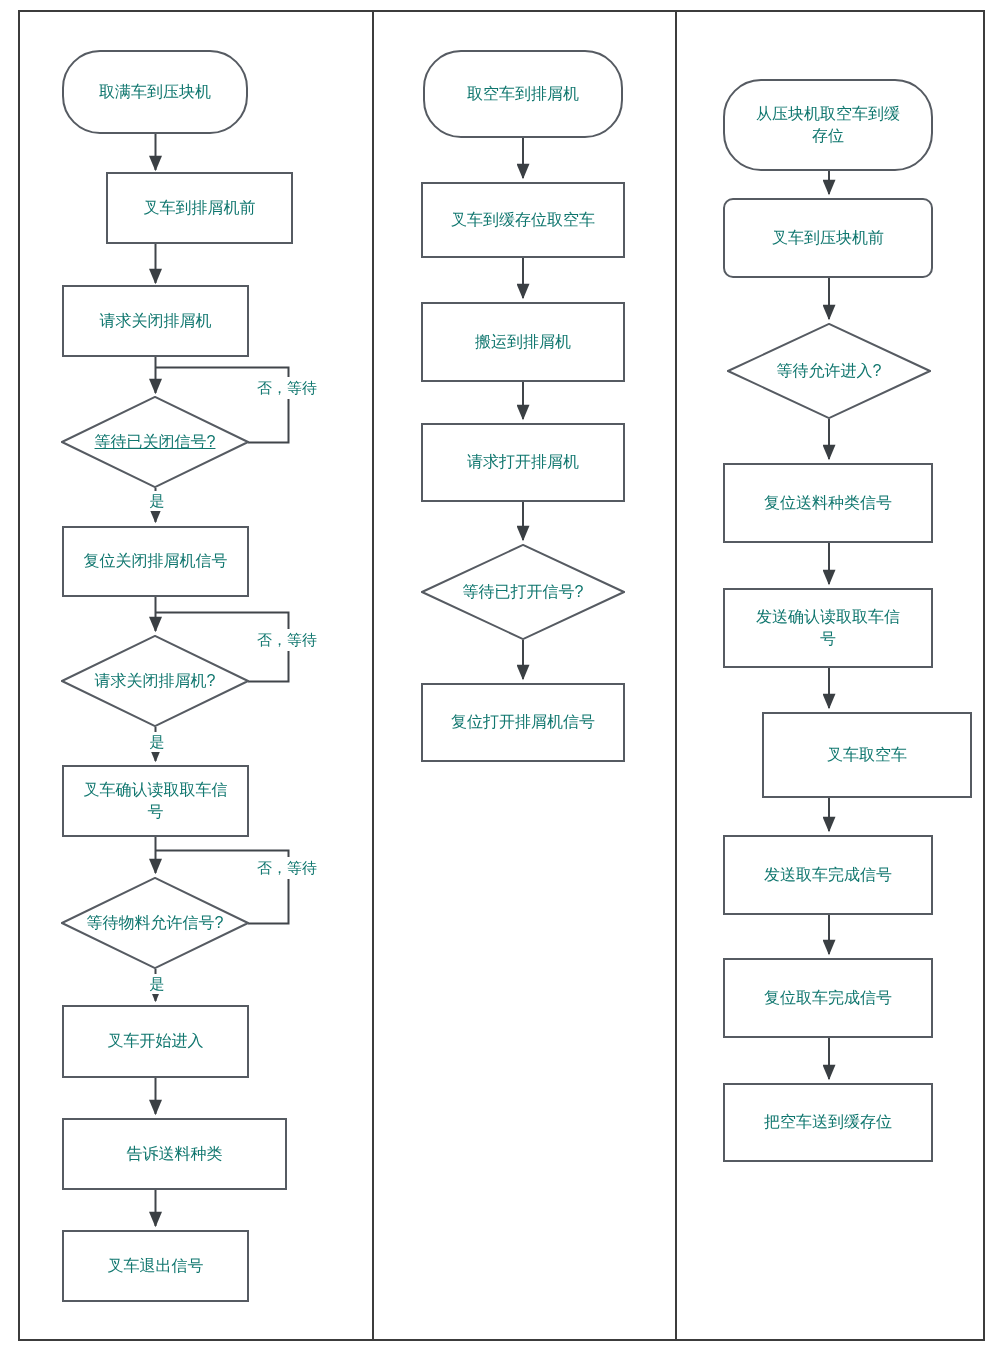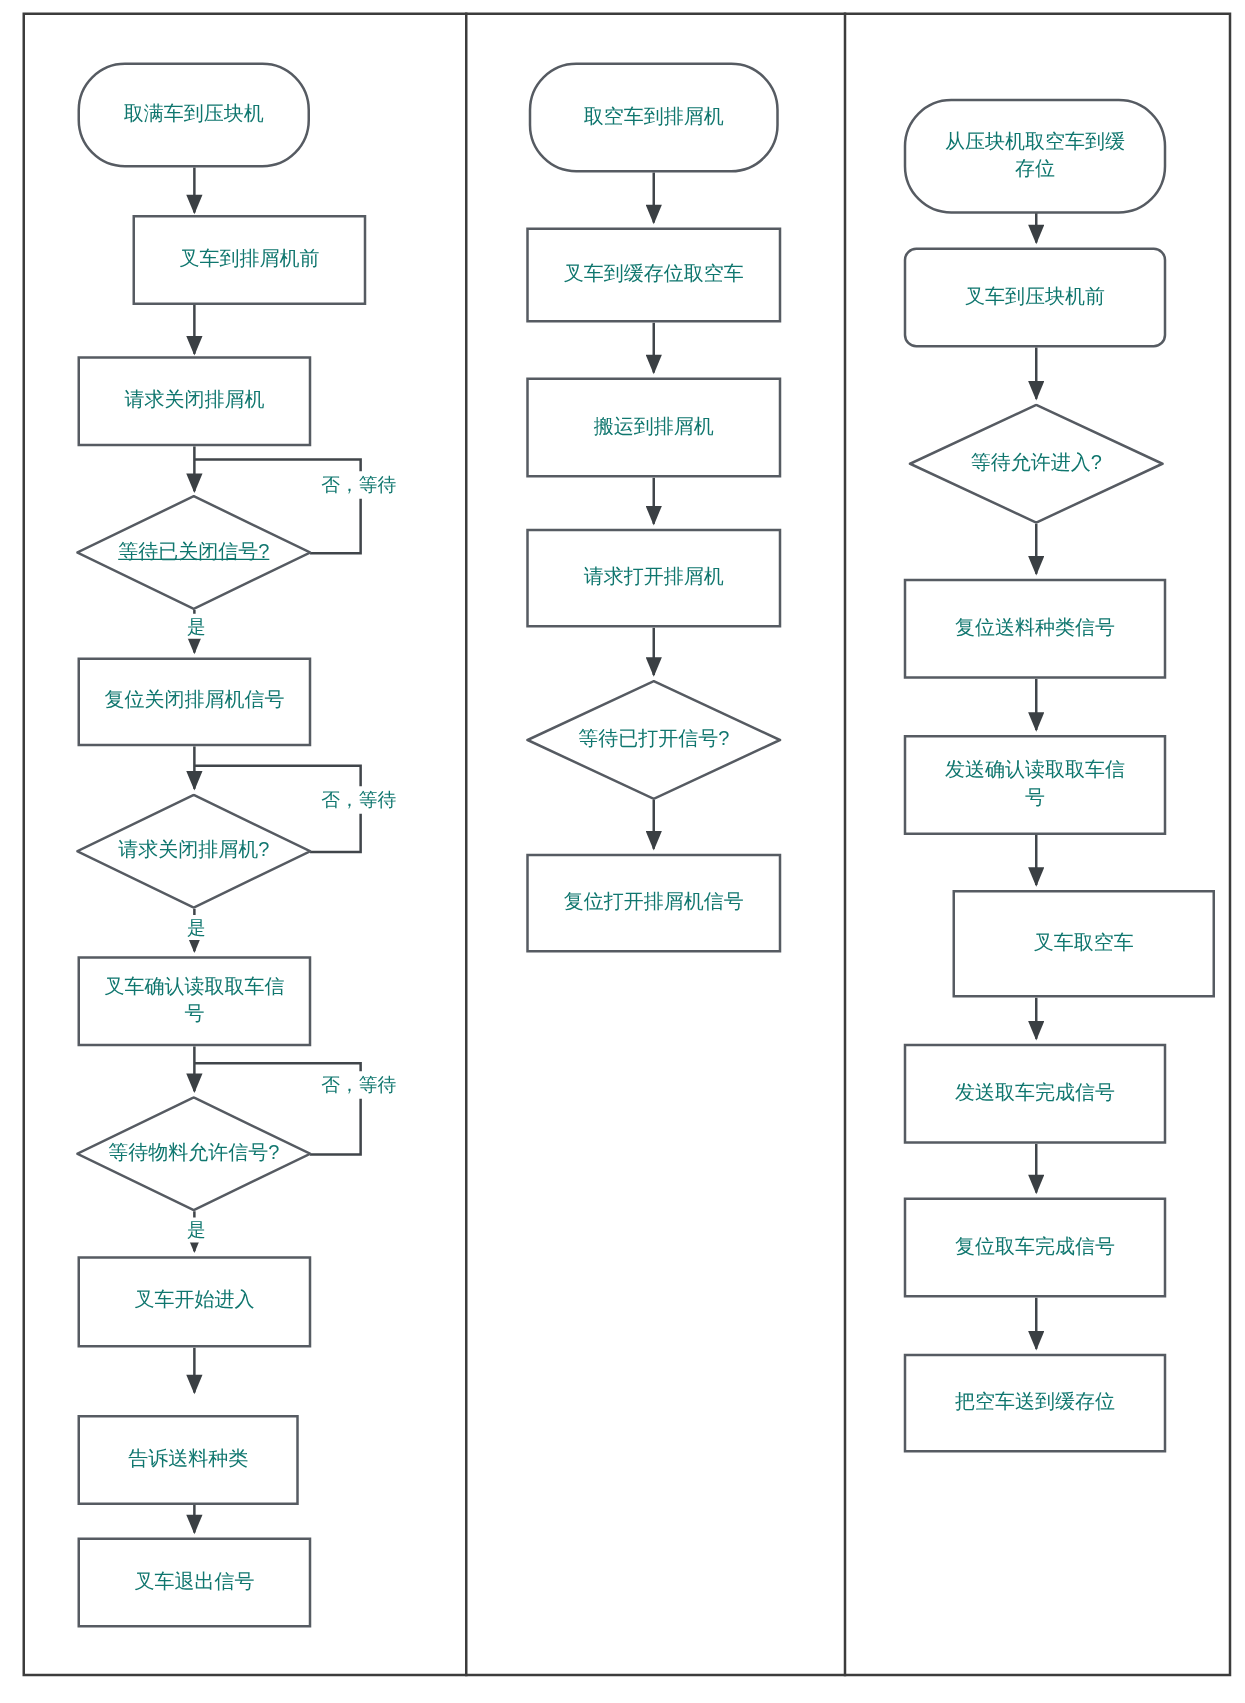--- a/index.html
+++ b/index.html
@@ -100,21 +100,21 @@
 
   <div class="node diamond" style="left:61px;top:877px;width:188px;height:92px;">
     <svg viewBox="0 0 200 100" preserveAspectRatio="none">
       <polygon points="100,1 199,50 100,99 1,50" fill="#ffffff" stroke="#565b62" stroke-width="2" vector-effect="non-scaling-stroke"></polygon>
     </svg>
     <span class="lbl">等待物料允许信号?</span>
   </div>
 
   <div class="node rect" style="left:62px;top:1005px;width:187px;height:73px;">叉车开始进入</div>
 
-  <div class="node rect" style="left:62px;top:1118px;width:177px;height:72px;margin-top:14px;">告诉送料种类</div>
+  <div class="node rect" style="left:62px;top:1118px;width:225px;height:72px;">告诉送料种类</div>
 
   <div class="node rect" style="left:62px;top:1230px;width:187px;height:72px;">叉车退出信号</div>
 
   <div class="edge-label" style="left:252px;top:377px;width:70px;height:22px;">否，等待</div>
   <div class="edge-label" style="left:147px;top:491px;width:20px;height:20px;">是</div>
   <div class="edge-label" style="left:252px;top:629px;width:70px;height:22px;">否，等待</div>
   <div class="edge-label" style="left:147px;top:732px;width:20px;height:20px;">是</div>
   <div class="edge-label" style="left:252px;top:857px;width:70px;height:22px;">否，等待</div>
   <div class="edge-label" style="left:147px;top:974px;width:20px;height:20px;">是</div>
 

